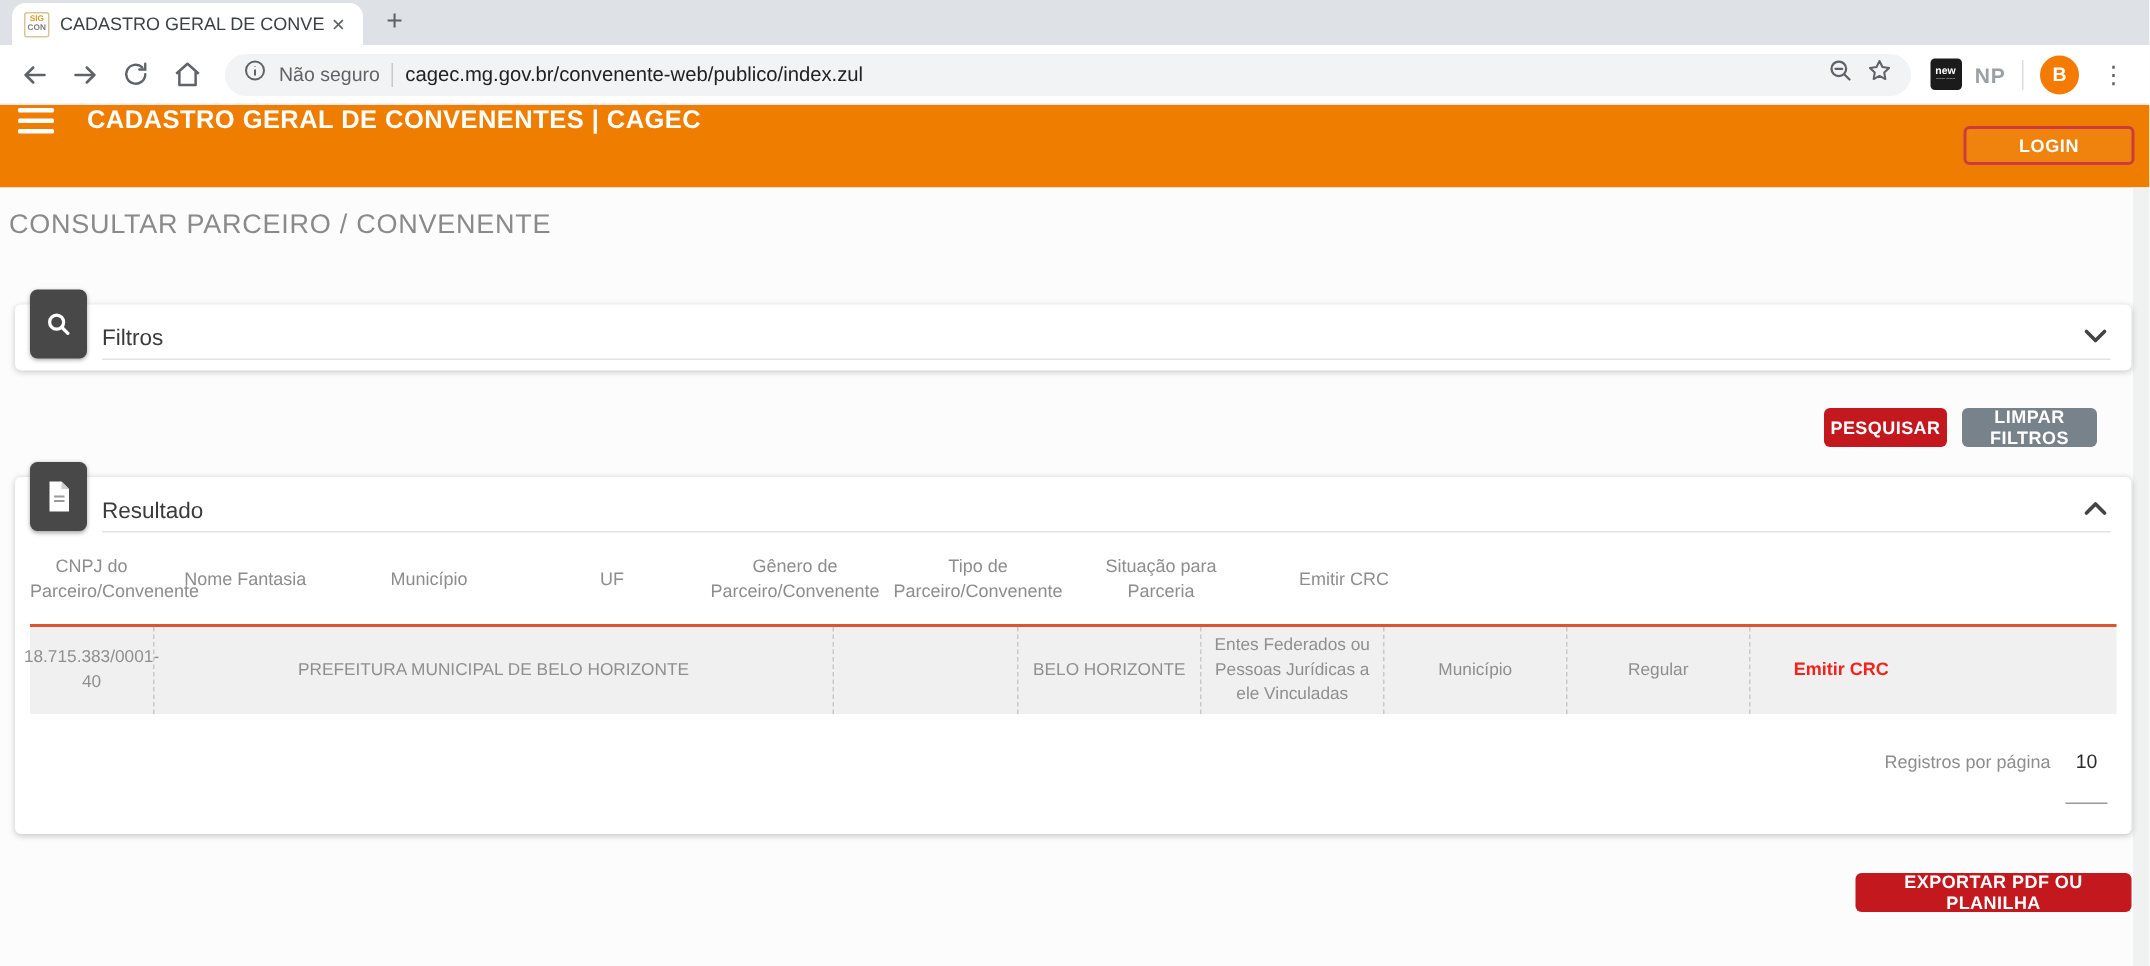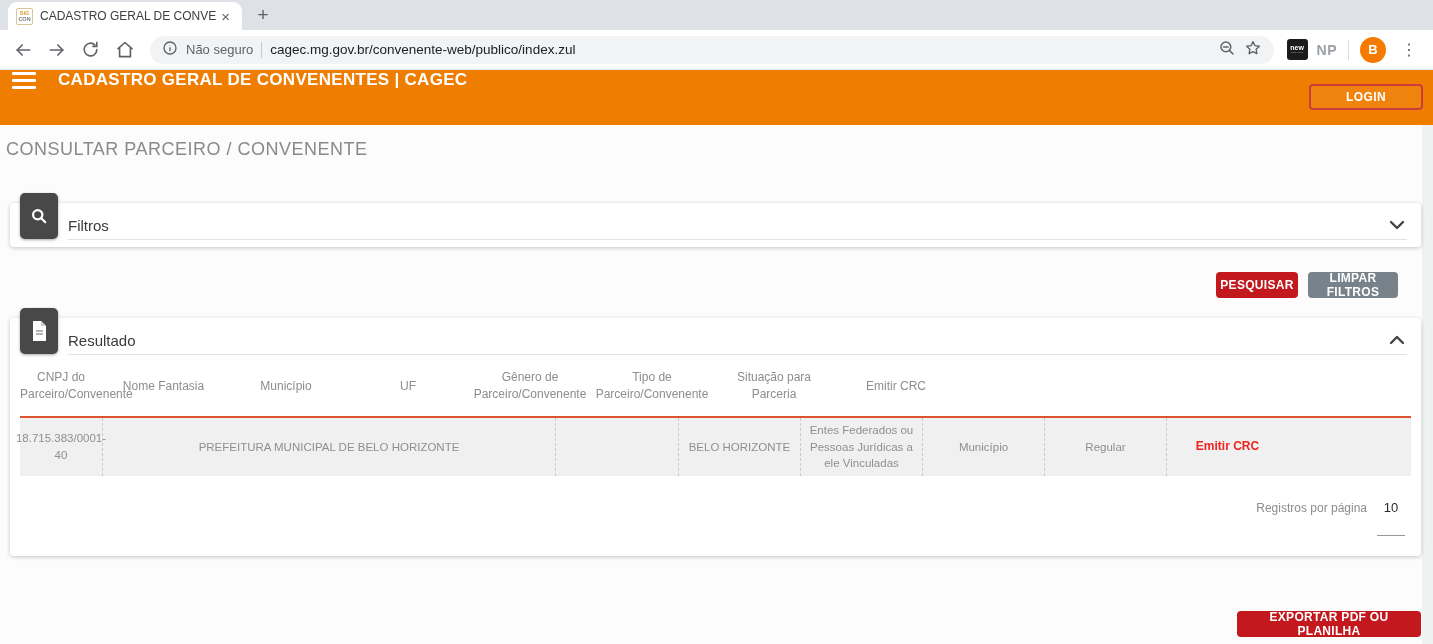--- a/index.html
+++ b/index.html
@@ -69,21 +69,21 @@
   }
   .card-label { position: absolute; left: 58px; top: 14px; font-size: 15px; color: #3a3a3a; }
   .card-divider { position: absolute; left: 58px; right: 14px; top: 36px; border-bottom: 1px solid #e3e3e3; }
   .card-chevron { position: absolute; right: 16px; top: 13px; cursor: pointer; }
   
   .btn { position: absolute; border: none; border-radius: 4px; color: #fff; font-size: 12px; font-weight: bold;
     letter-spacing: 0.3px; display: flex; align-items: center; justify-content: center; cursor: pointer;
     font-family: "Liberation Sans", sans-serif; }
   .btn-pesquisar { left: 1216px; top: 147px; width: 82px; height: 26px; background: #c2181e; }
   .btn-limpar { left: 1308px; top: 147px; width: 90px; height: 26px; background: #78828a; }
-  .btn-export { left: 1237px; top: 457px; width: 184px; height: 26px; background: #c2181e; margin-top: 29px; }
+  .btn-export { left: 1237px; top: 457px; width: 184px; height: 26px; background: #c2181e; }
   
   .table { position: absolute; left: 10px; right: 10px; top: 38px; }
   .thead { display: flex; align-items: center; min-height: 62px; border-bottom: 2px solid #e0532f; }
   .th { font-size: 12px; color: #8d8d8d; text-align: center; line-height: 1.4; flex-shrink: 0; }
   .trow { display: flex; background: #f0f0f0; min-height: 52px; }
   .td { font-size: 11.5px; color: #8f8f8f; display: flex; align-items: center; justify-content: center;
     text-align: center; line-height: 1.45; padding: 4px 3px; flex-shrink: 0; }
   .td.sep { border-left: 1px dashed #c9c9c9; }
   .c1 { width: 82px; } .c2 { width: 453px; } .c3 { width: 123px; }
   .c4, .c5, .c6, .c7, .c8, .c9 { width: 122px; }

